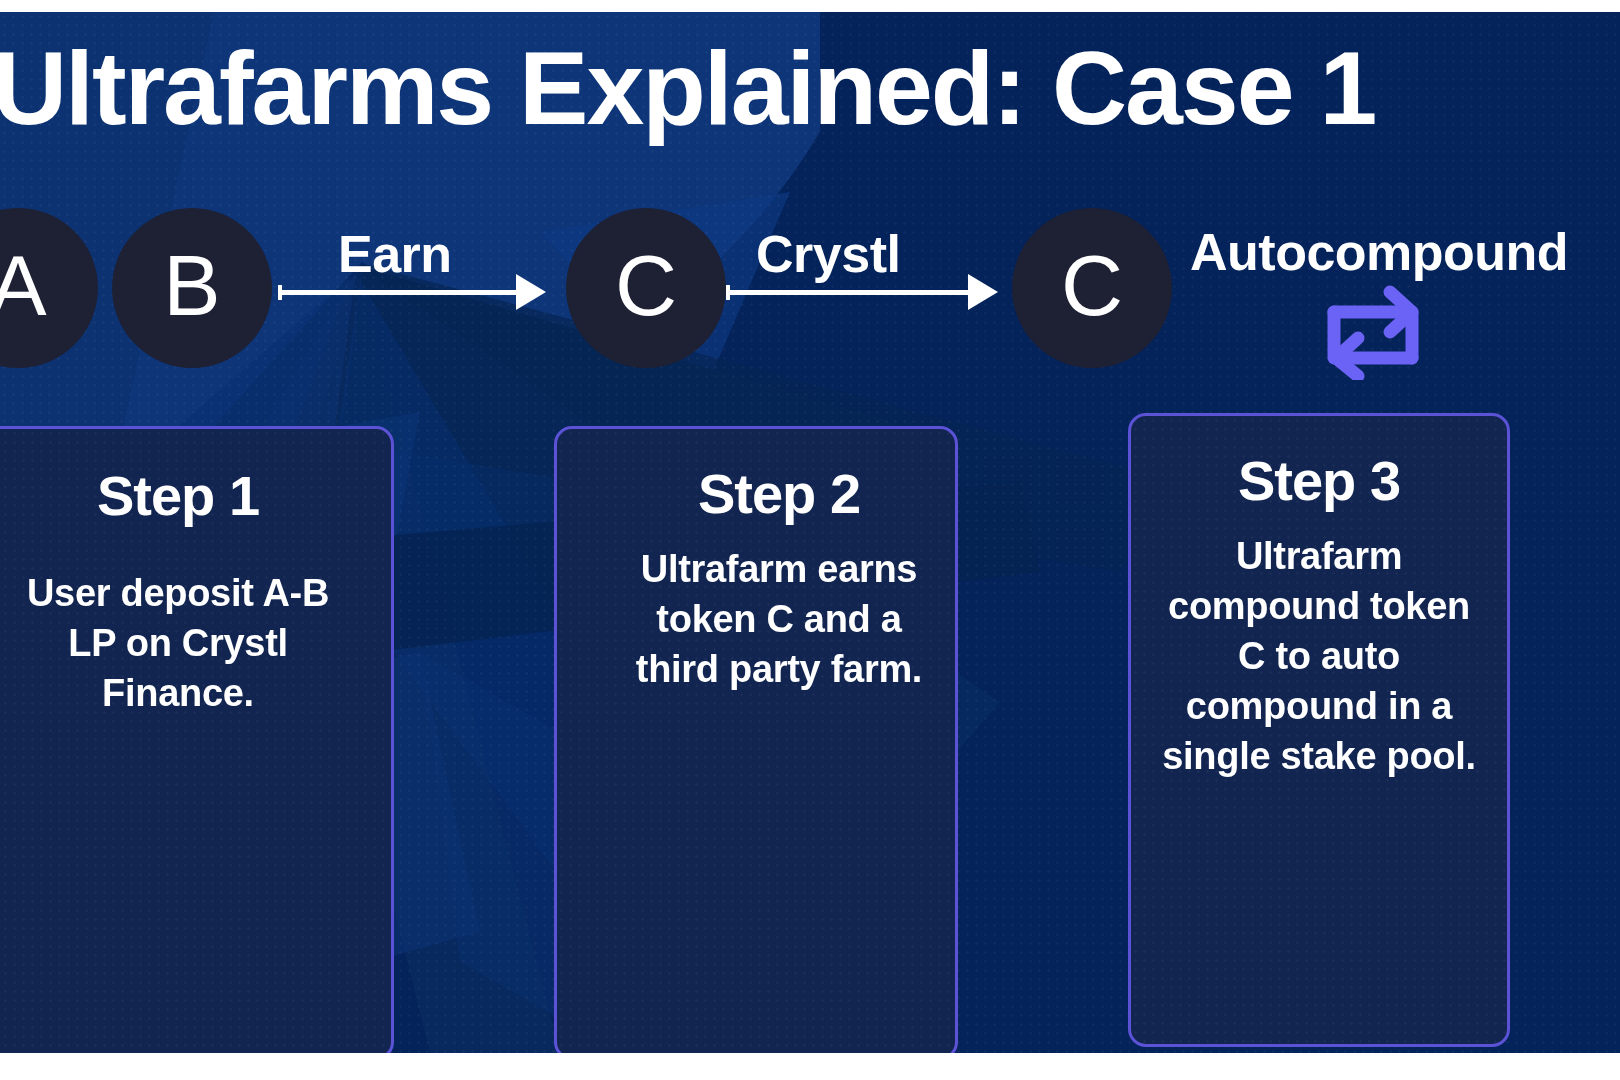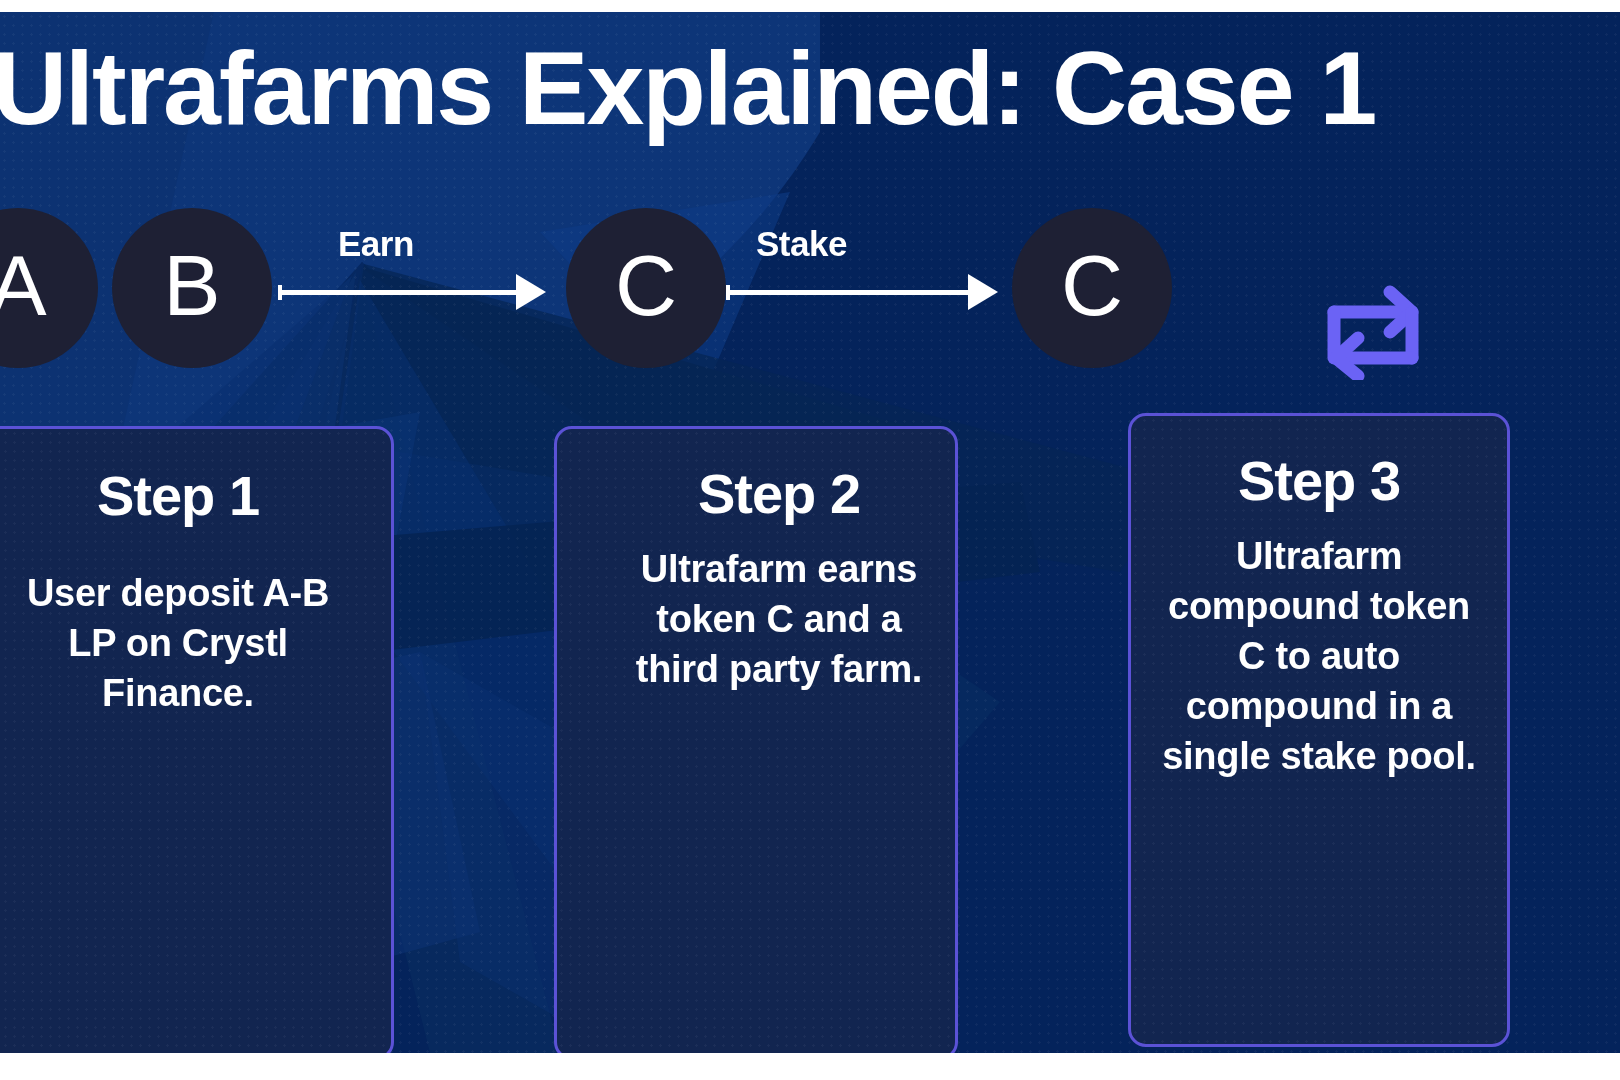--- a/index.html
+++ b/index.html
@@ -90,21 +90,21 @@
   .arrow-1 { left:278px; top:269px; width:270px; }
   .arrow-1 .shaft { width:240px; }
   .arrow-1 .cap { left:238px; }
   .arrow-2 { left:726px; top:269px; width:274px; }
   .arrow-2 .shaft { width:244px; }
   .arrow-2 .cap { left:242px; }
 
   .flow-label {
     position:absolute;
     color:#ffffff;
-    font-size:35px;
+    font-size:52px;
     font-weight:bold;
     letter-spacing:-0.5px;
     white-space:nowrap;
   }
   .lbl-earn  { left:338px;  top:212px; }
   .lbl-stake { left:756px;  top:212px; }
   .lbl-auto  { left:1190px; top:210px; }
 
   #autocompound-icon {
     position:absolute;
@@ -228,26 +228,27 @@
 
       <div class="token tok-c1">
         <span>C</span>
       </div>
 
       <div class="arrow arrow-2">
         <div class="nib"></div>
         <div class="shaft"></div>
         <div class="cap"></div>
       </div>
-      <div class="flow-label lbl-stake">Stake</div>
+      <div class="flow-label lbl-stake">Crystl</div>
 
       <div class="token tok-c2">
         <span>C</span>
       </div>
 
+      <div class="flow-label lbl-auto">Autocompound</div>
 
       <svg id="autocompound-icon" viewBox="0 0 106 96">
 
         <path d="M 14 28 L 78 28" stroke="#6B63F5" stroke-width="13" stroke-linecap="round" fill="none"></path>
         <path d="M 70 8 L 92 28 L 70 48" stroke="#6B63F5" stroke-width="13" stroke-linecap="round" stroke-linejoin="round" fill="none"></path>
 
         <path d="M 14 28 L 14 74" stroke="#6B63F5" stroke-width="13" stroke-linecap="round" fill="none"></path>
 
         <path d="M 92 28 L 92 74" stroke="#6B63F5" stroke-width="13" stroke-linecap="round" fill="none"></path>
 

